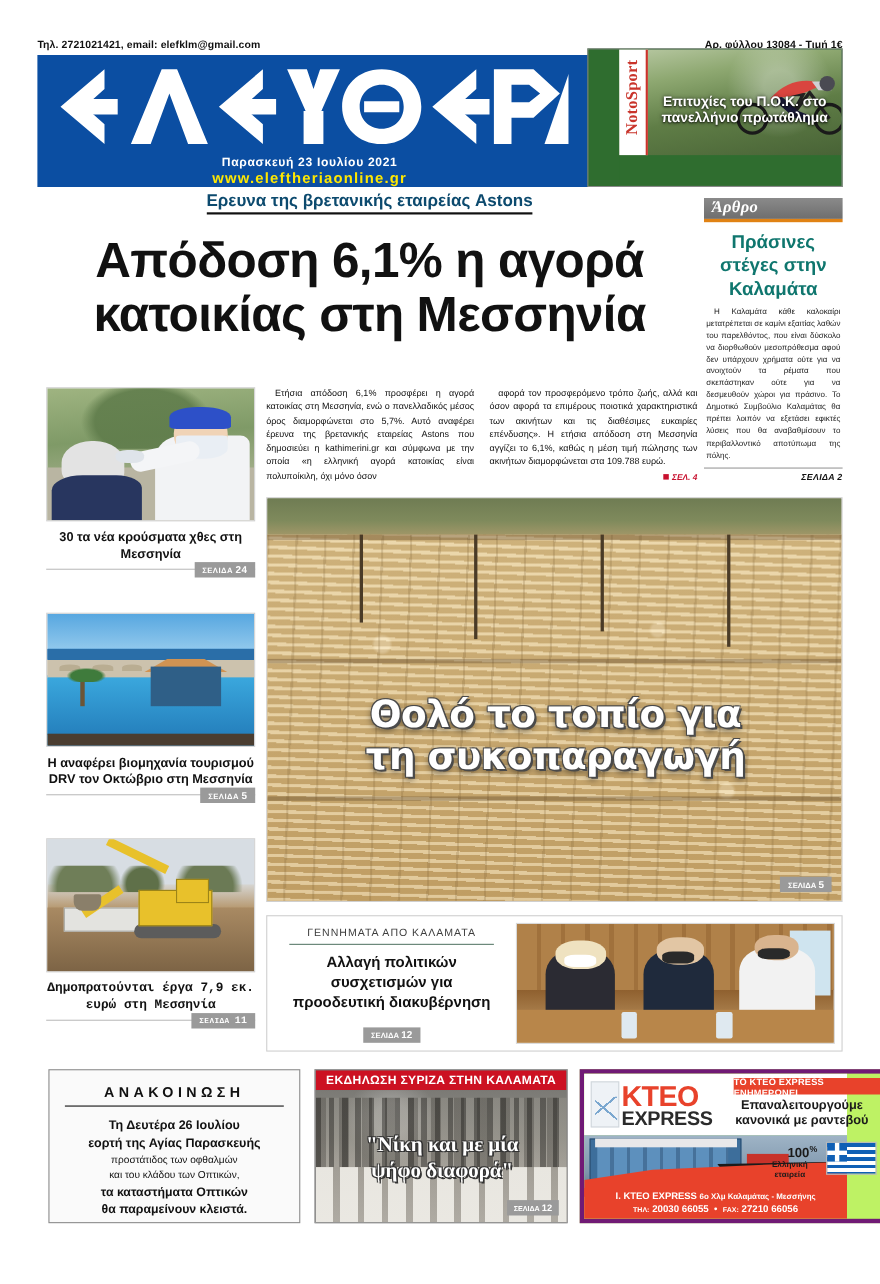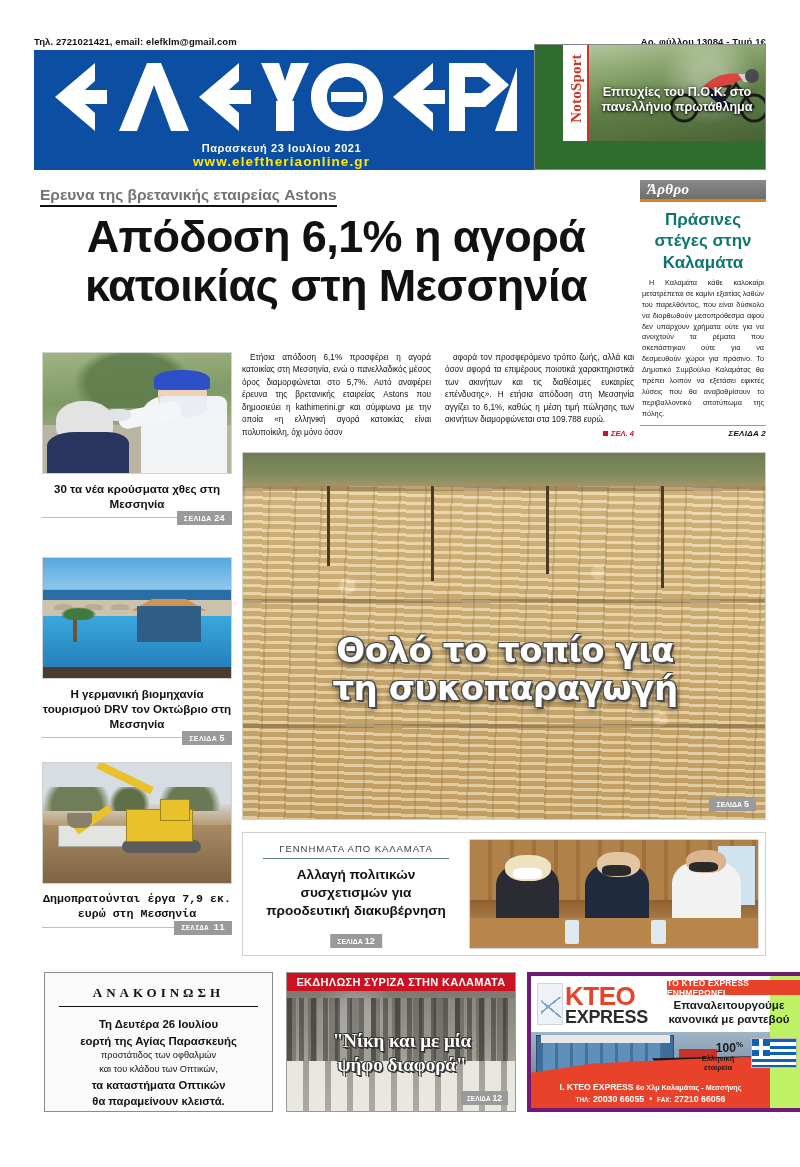--- a/index.html
+++ b/index.html
@@ -101,22 +101,22 @@
     text-align: justify; padding: 0 2px; text-indent: 7px;
   }
   .arthro-rule { margin-top: 5px; border-top: 1px solid #999; }
   .arthro-page {
     text-align: right; font-size: 8px; font-weight: bold; font-style: italic;
     color: #111; margin-top: 3px; letter-spacing: .3px;
   }
 
   
   .kicker {
-    position: absolute; left: 40px; top: 186px; width: 592px; 
-    font-size: 15.5px; font-weight: bold; color: #737373;
+    position: absolute; left: 40px; top: 174px; width: 592px; text-align: center;
+    font-size: 15.5px; font-weight: bold; color: #0c4a6e;
   }
   .kicker span { border-bottom: 2px solid #111; padding-bottom: 2px; }
   .headline {
     position: absolute; left: 40px; top: 212px; width: 592px; text-align: center;
     font-size: 45px; font-weight: bold; color: #111; line-height: 1.09;
     letter-spacing: -.6px;
   }
 
   
   .lead {
@@ -267,21 +267,21 @@
   .gb-bot1 { position:absolute; left:33%; bottom:4%; width:5%; height:22%; background:#dfe9f0; border-radius:2px; }
   .gb-bot2 { position:absolute; left:63%; bottom:4%; width:5%; height:22%; background:#dfe9f0; border-radius:2px; }
 
   
   .anakoinosi {
     position: absolute; left: 44px; top: 972px; width: 229px; height: 140px;
     border: 1px solid #8c8c8c; background: #fafafa; padding: 12px 10px 0;
   }
   .anak-title {
     text-align: center; font-size: 13px; font-weight: bold; letter-spacing: 4px;
-    color: #111; border-bottom: 1px solid #111; padding-bottom: 5px; margin: 0 4px; font-family: Liberation Serif, serif;
+    color: #111; border-bottom: 1px solid #111; padding-bottom: 5px; margin: 0 4px;
   }
   .anak-body { margin-top: 9px; text-align: center; color: #111; }
   .anak-l1 { font-size: 11.4px; font-weight: bold; line-height: 1.45; }
   .anak-l2 { font-size: 9.2px; line-height: 1.5; }
   .anak-l3 { font-size: 11.2px; font-weight: bold; line-height: 1.45; }
 
   .syriza {
     position: absolute; left: 286px; top: 972px; width: 230px; height: 140px;
     border: 1px solid #9a9a9a; overflow: hidden; background:#6e6d6b;
   }
@@ -505,21 +505,21 @@
       <div class="pool"></div>
       <div class="umb" style="left:6%;"></div>
       <div class="umb" style="left:22%;"></div>
       <div class="umb" style="left:36%;"></div>
       <div class="roof"></div>
       <div class="villa"></div>
       <div class="palm1"></div>
       <div class="palm1f"></div>
       <div class="bot"></div>
     </div>
-    <div class="teaser-cap">Η γερμανική βιομηχανία τουρισμού DRV τον Οκτώβριο στη Μεσσηνία</div>
+    <div class="teaser-cap">Η αναφέρει βιομηχανία τουρισμού DRV τον Οκτώβριο στη Μεσσηνία</div>
     <div class="teaser-foot">
       <div class="page-badge">
         <span>ΣΕΛΙΔΑ</span>
         <b>5</b>
       </div>
     </div>
   </div>
 
   <div class="teaser t3">
     <div class="teaser-photo ph-dig">

